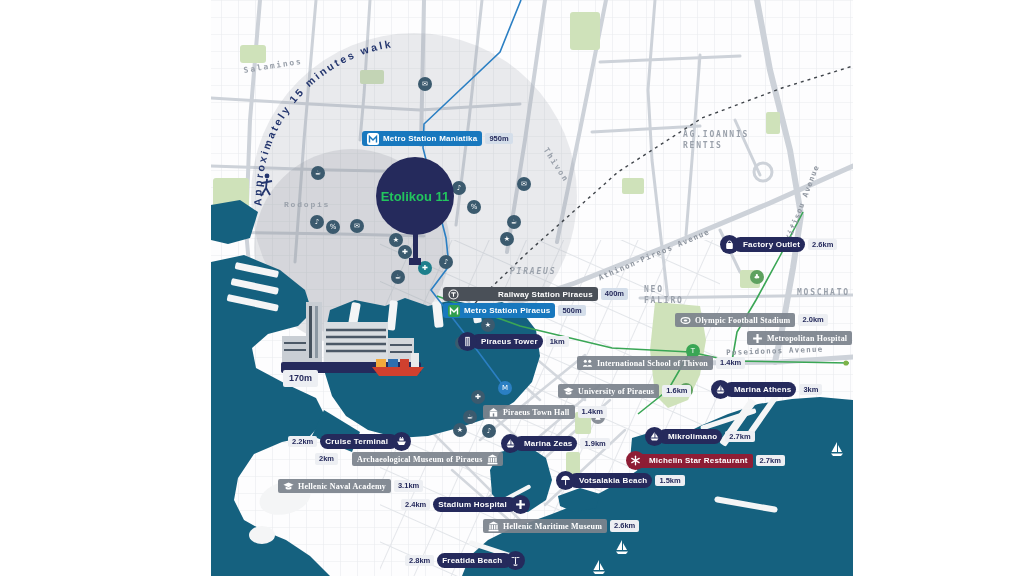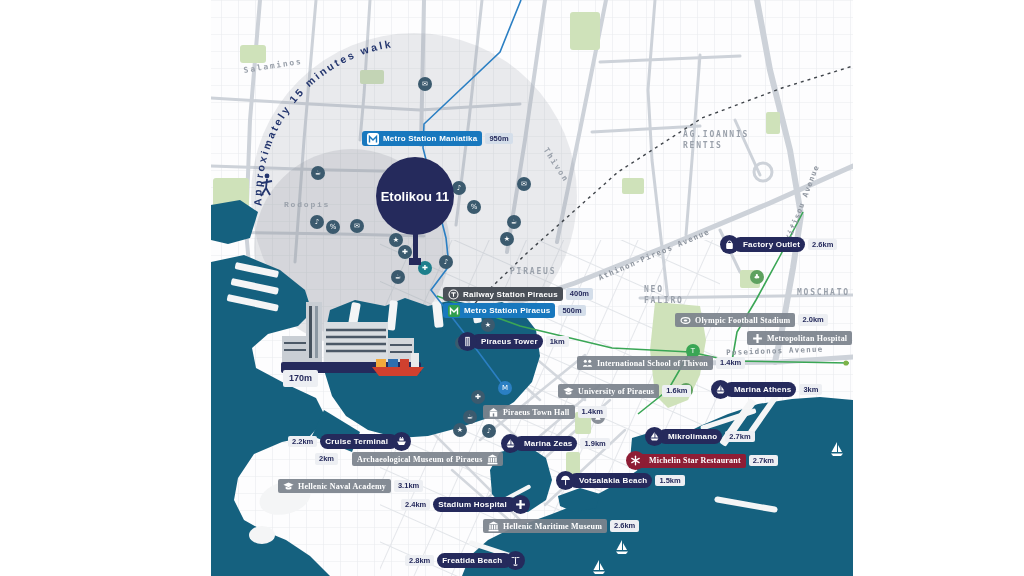--- a/index.html
+++ b/index.html
@@ -5,23 +5,23 @@
   html,body{margin:0;padding:0;background:#fff;}
   .canvas{position:relative;width:1024px;height:576px;background:#ffffff;overflow:hidden;
           font-family:"Liberation Sans",sans-serif;}
   svg.base{position:absolute;left:0;top:0;z-index:1;}
   
   .poi{position:absolute;display:flex;align-items:center;white-space:nowrap;z-index:6;}
   .seg{display:flex;align-items:center;border-radius:3px;color:#fff;font-weight:bold;
        font-size:8px;letter-spacing:.2px;padding:0 5px;height:14px;}
   .navy>.seg{background:#252a5c;border-radius:8px;height:15px;}
   .gray>.seg{background:rgba(124,131,141,.93);border-radius:2px;font-family:Liberation Serif, serif;}
-  .red>.seg{background:#8e1d35;border-radius:2px;font-family:Liberation Serif, serif;}
+  .red>.seg{background:#8e1d35;border-radius:2px;}
   .metro>.seg{background:#1878be;border-radius:3px;height:15px;}
-  .rail>.seg{background:#4a5058;border-radius:3px;}
+  .rail>.seg{background:#4a5058;border-radius:3px;gap:35px;}
   .port>.seg{background:#252a5c;border-radius:3px;height:22px;font-size:13px;padding:0 15px;letter-spacing:.4px;}
   .dist{background:#edeff3;color:#252a5c;font-weight:bold;font-size:7.5px;
         padding:2px 4px;border-radius:2px;margin:0 3px;line-height:1;}
   .metro .dist,.rail .dist{background:#d4deea;}
   .port .dist{font-size:9px;padding:4px 6px;}
   .cicon{width:19px;height:19px;border-radius:50%;display:flex;align-items:center;
          justify-content:center;flex:0 0 auto;z-index:2;}
   .cicon.left{margin-right:-6px;}
   .cicon.right{margin-left:-6px;}
   .cicon svg{width:11px;height:11px;}
@@ -30,21 +30,21 @@
   .iicon.left{margin-right:4px;} .iicon.right{margin-left:4px;}
   .chipicon{width:12px;height:12px;border-radius:2.5px;display:flex;align-items:center;
             justify-content:center;flex:0 0 auto;margin-right:4px;}
   .chipicon svg{width:10px;height:10px;}
   
   .area{position:absolute;font-family:"DejaVu Sans Mono",monospace;font-weight:bold;
         font-size:8px;color:#9aa1ab;letter-spacing:1.8px;white-space:pre-line;z-index:3;line-height:1.35;}
   .avenue{letter-spacing:1.2px;font-size:7.5px;color:#8e959f;}
   
   .etolikou{position:absolute;left:376px;top:157px;width:78px;height:78px;background:#252a5c;
-            border-radius:50%;display:flex;align-items:center;justify-content:center;color:#ffffff;
+            border-radius:50%;display:flex;align-items:center;justify-content:center;color:#22c55e;
             font-weight:bold;font-size:13px;z-index:7;}
   .etolikou::after{content:"";position:absolute;top:77px;left:37px;width:5px;height:25px;background:#252a5c;}
   .etolikou::before{content:"";position:absolute;top:101px;left:33px;width:12px;height:7px;background:#252a5c;}
   
   .decor{position:absolute;width:14px;height:14px;border-radius:50%;color:#fff;display:flex;
          align-items:center;justify-content:center;font-size:7px;z-index:4;font-family:"DejaVu Sans",sans-serif;}
   
   .boat{position:absolute;z-index:5;}
 </style>
 </head>
@@ -470,21 +470,21 @@
             <path d="M5 3 C6.6 1.4 8.1 1.5 9 2.6 C7.4 2.9 6.2 3 5 3 Z" fill="#fff"></path>
             <path d="M4.5 3 C4.3 1.4 5.7 1.4 5.5 3 Z" fill="#fff"></path>
             <rect x="4.55" y="3" width="0.9" height="5.2" fill="#fff"></rect>
             <path d="M3 8.6 h4 l-0.6 1.1 h-2.8 Z" fill="#fff"></path>
           </svg>
         </span>
       </div>
       <div class="area" style="left: 243px; top: 66px; transform: rotate(-9deg); transform-origin: left top;">Salaminos</div>
       <div class="area" style="left: 284px; top: 200px; font-family: Liberation Mono, monospace;">Rodopis</div>
       <div class="area" style="left: 549px; top: 146px; transform: rotate(57deg); transform-origin: left top;">Thivon</div>
-      <div class="area" style="left: 510px; top: 267px;">PIRAEUS</div>
+      <div class="area" style="left: 510px; top: 267px; font-style: italic;">PIRAEUS</div>
       <div class="area" style="left: 683px; top: 130px;">AG.IOANNIS
 RENTIS</div>
       <div class="area" style="left: 644px; top: 285px;">NEO
 FALIRO</div>
       <div class="area" style="left: 797px; top: 288px;">MOSCHATO</div>
       <div class="area avenue" style="left: 597px; top: 274px; transform: rotate(-23deg); transform-origin: left top;">Athinon-Pireos Avenue</div>
       <div class="area avenue" style="left: 784px; top: 238px; transform: rotate(-69deg); transform-origin: left top;">Kifisou Avenue</div>
       <div class="area avenue" style="left: 726px; top: 348px; transform: rotate(-2deg); transform-origin: left top;">Poseidonos Avenue</div>
       <div class="decor" style="left: 418px; top: 77px; background: rgb(59, 90, 110);">✉</div>
       <div class="decor" style="left: 311px; top: 166px; background: rgb(59, 90, 110);">☕</div>

